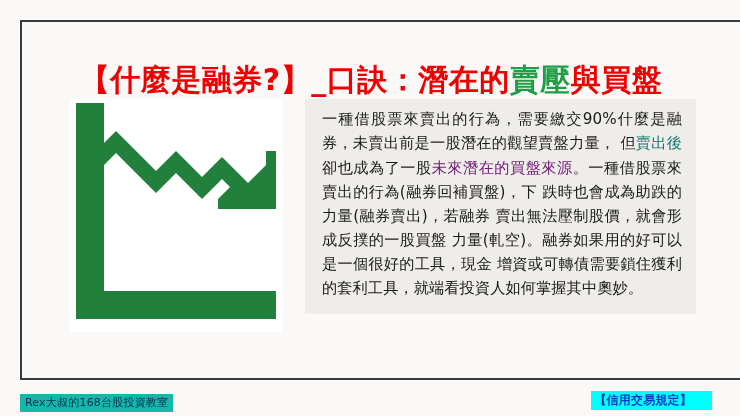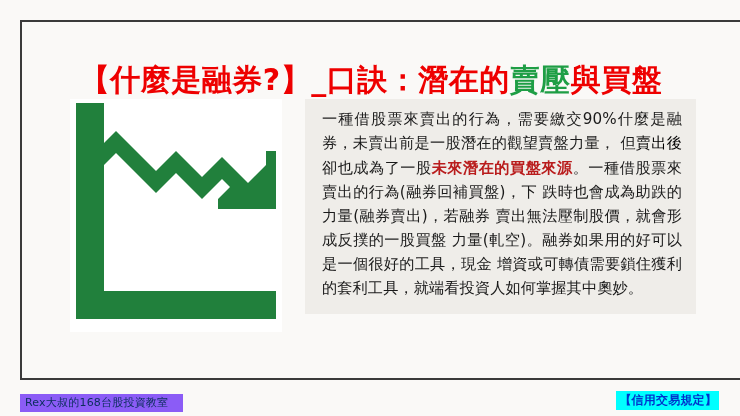--- a/index.html
+++ b/index.html
@@ -74,46 +74,46 @@
   .body-text {
     margin: 0;
     font-family: "DejaVu Sans", "Liberation Sans", sans-serif;
     font-size: 15.2px;
     line-height: 1.58;
     color: #1A1A1A;
     text-align: justify;
     letter-spacing: 0.1px;
     word-break: break-all;
   }
-  .b-green { color: #000000; font-family: Liberation Mono, monospace; }
-  .b-red   { color: #b91c1c; font-weight: bold; }
+  .b-green { color: #0f766e; font-family: Liberation Mono, monospace; }
+  .b-red   { color: #701a75; }
 
   
   .footer-left {
     position: absolute;
     left: 20px;
     top: 394px;
-    background: #8b5cf6;
+    background: #14b8a6;
     color: #0A2E5C;
     font-size: 11px;
     line-height: 15px;
-    padding: 1px 15px 2px 5px;
+    padding: 1px 5px 2px 5px;
     white-space: nowrap;
     letter-spacing: 0.2px;
   }
   .footer-right {
     position: absolute;
-    right: 21px;
+    right: 28px;
     top: 391px;
     background: #00FFFF;
     color: #0033CC;
     font-size: 12px;
     font-weight: bold;
     line-height: 16px;
-    padding: 1px 2px 2px 3px;
+    padding: 1px 20px 2px 3px;
     white-space: nowrap;
     letter-spacing: 0.2px;
   }
 </style>
 </head>
 <body>
 
 <div class="slide-frame">
 
   <h1 class="title">

